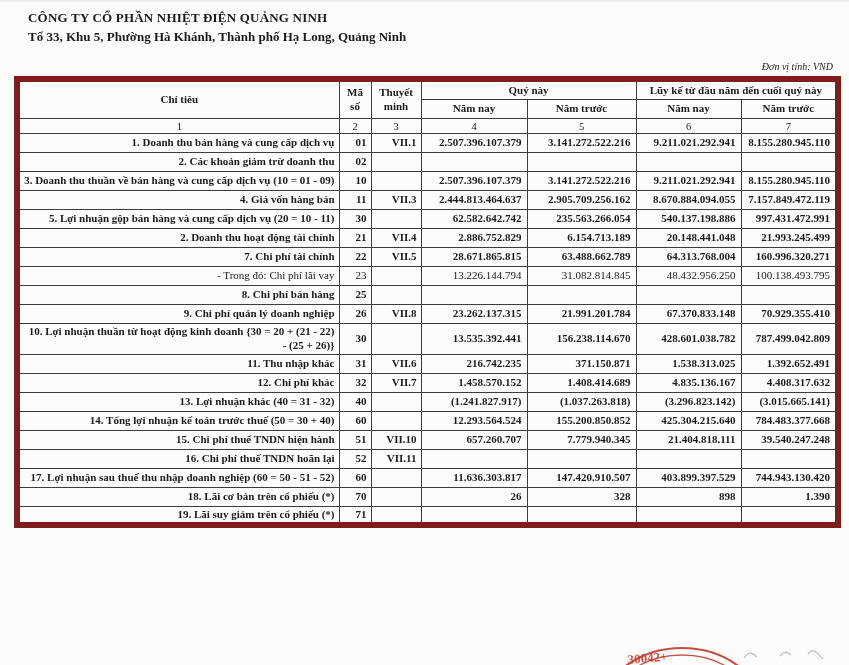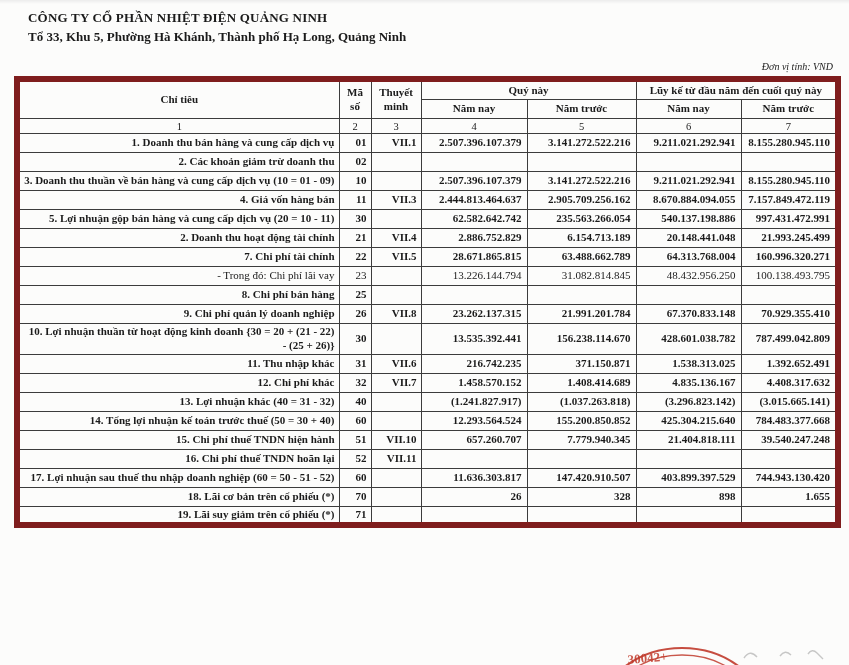--- a/index.html
+++ b/index.html
@@ -273,21 +273,21 @@
         <td class="cell-num">403.899.397.529</td>
         <td class="cell-num">744.943.130.420</td>
       </tr>
       <tr>
         <td class="cell-label">18. Lãi cơ bản trên cổ phiếu (*)</td>
         <td class="cell-code">70</td>
         <td class="cell-note"></td>
         <td class="cell-num">26</td>
         <td class="cell-num">328</td>
         <td class="cell-num">898</td>
-        <td class="cell-num">1.655</td>
+        <td class="cell-num">1.390</td>
       </tr>
       <tr>
         <td class="cell-label">19. Lãi suy giảm trên cổ phiếu (*)</td>
         <td class="cell-code">71</td>
         <td class="cell-note"></td>
         <td class="cell-num"></td>
         <td class="cell-num"></td>
         <td class="cell-num"></td>
         <td class="cell-num"></td>
       </tr>

